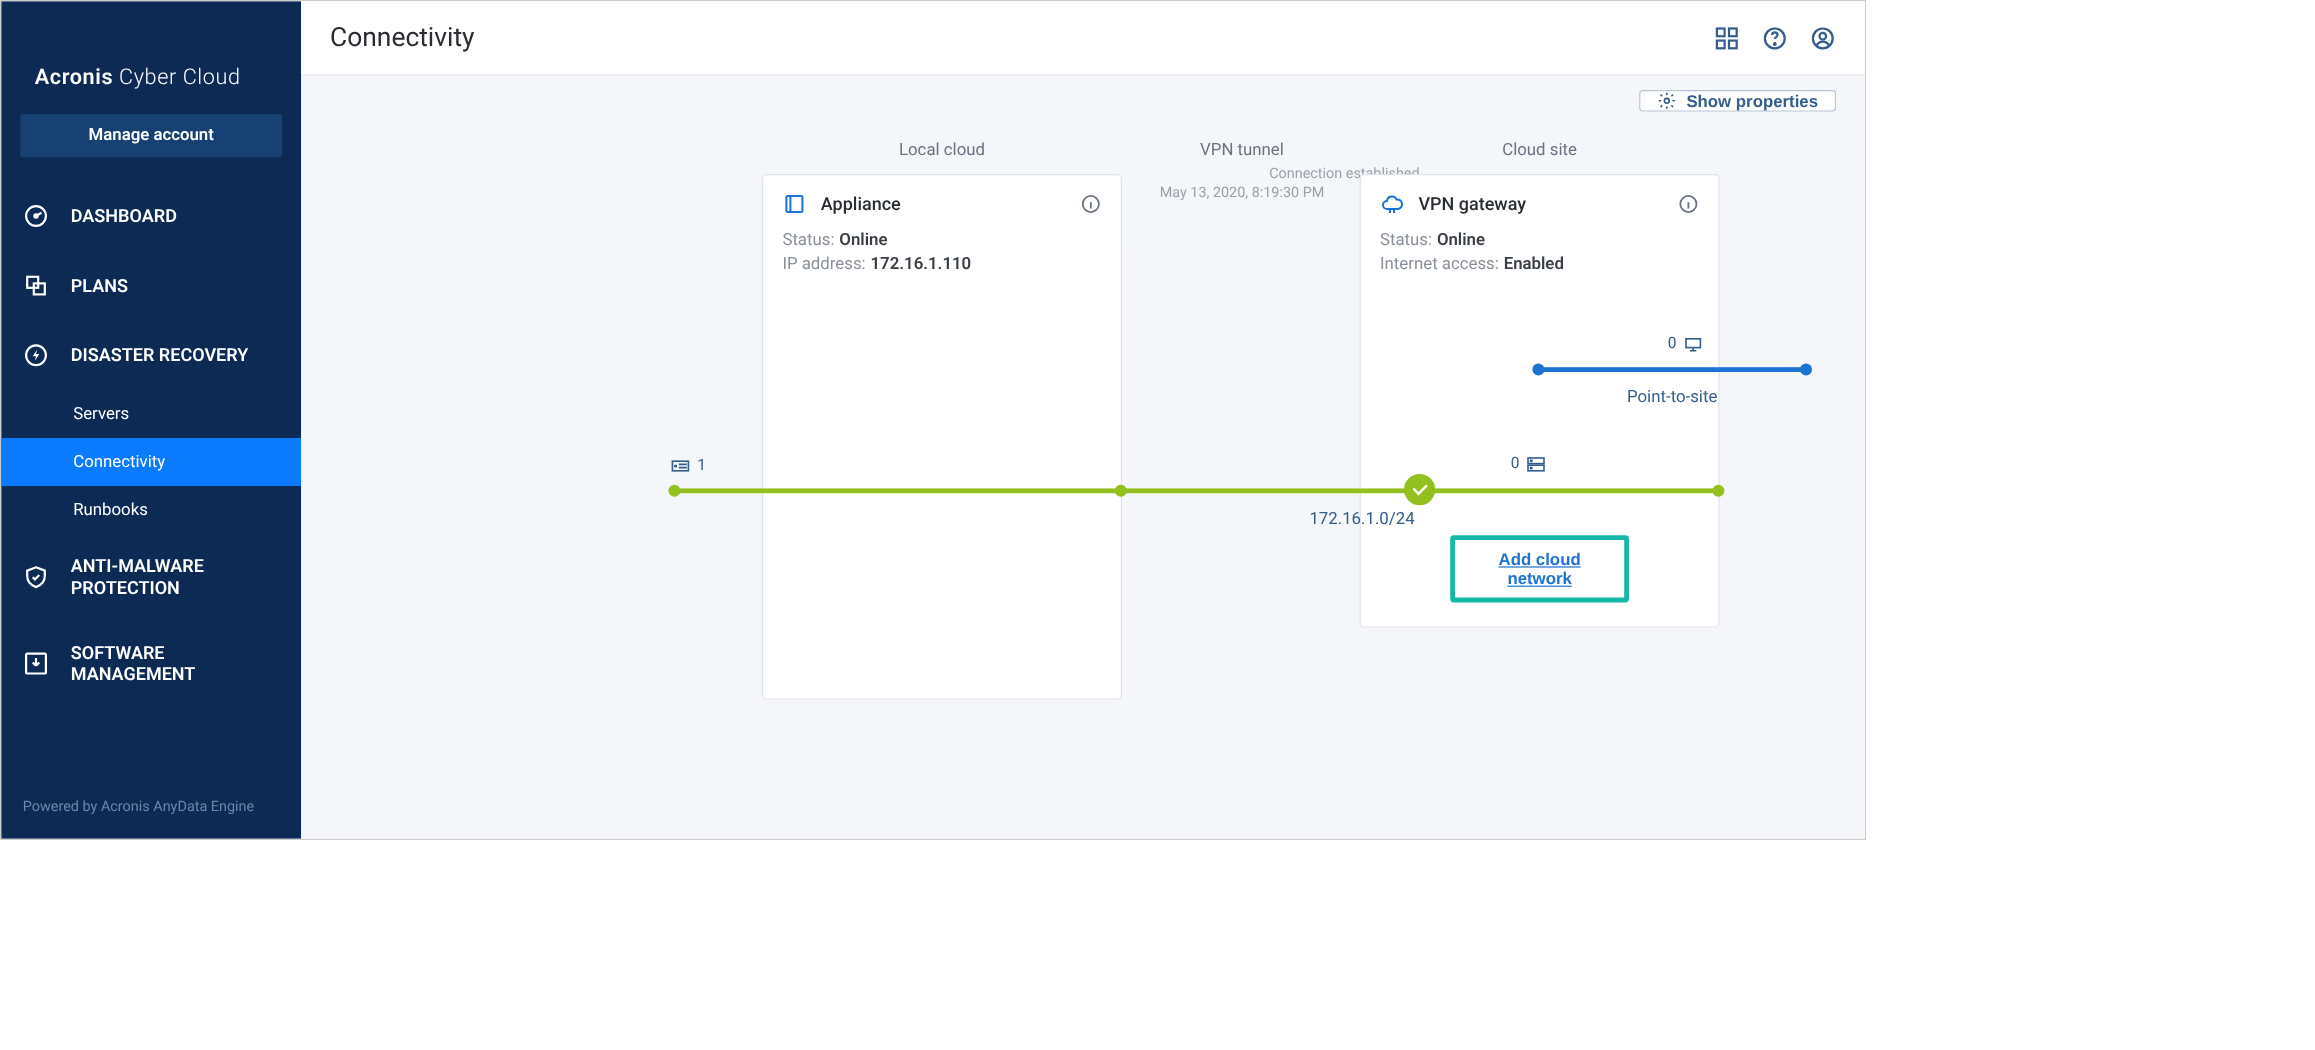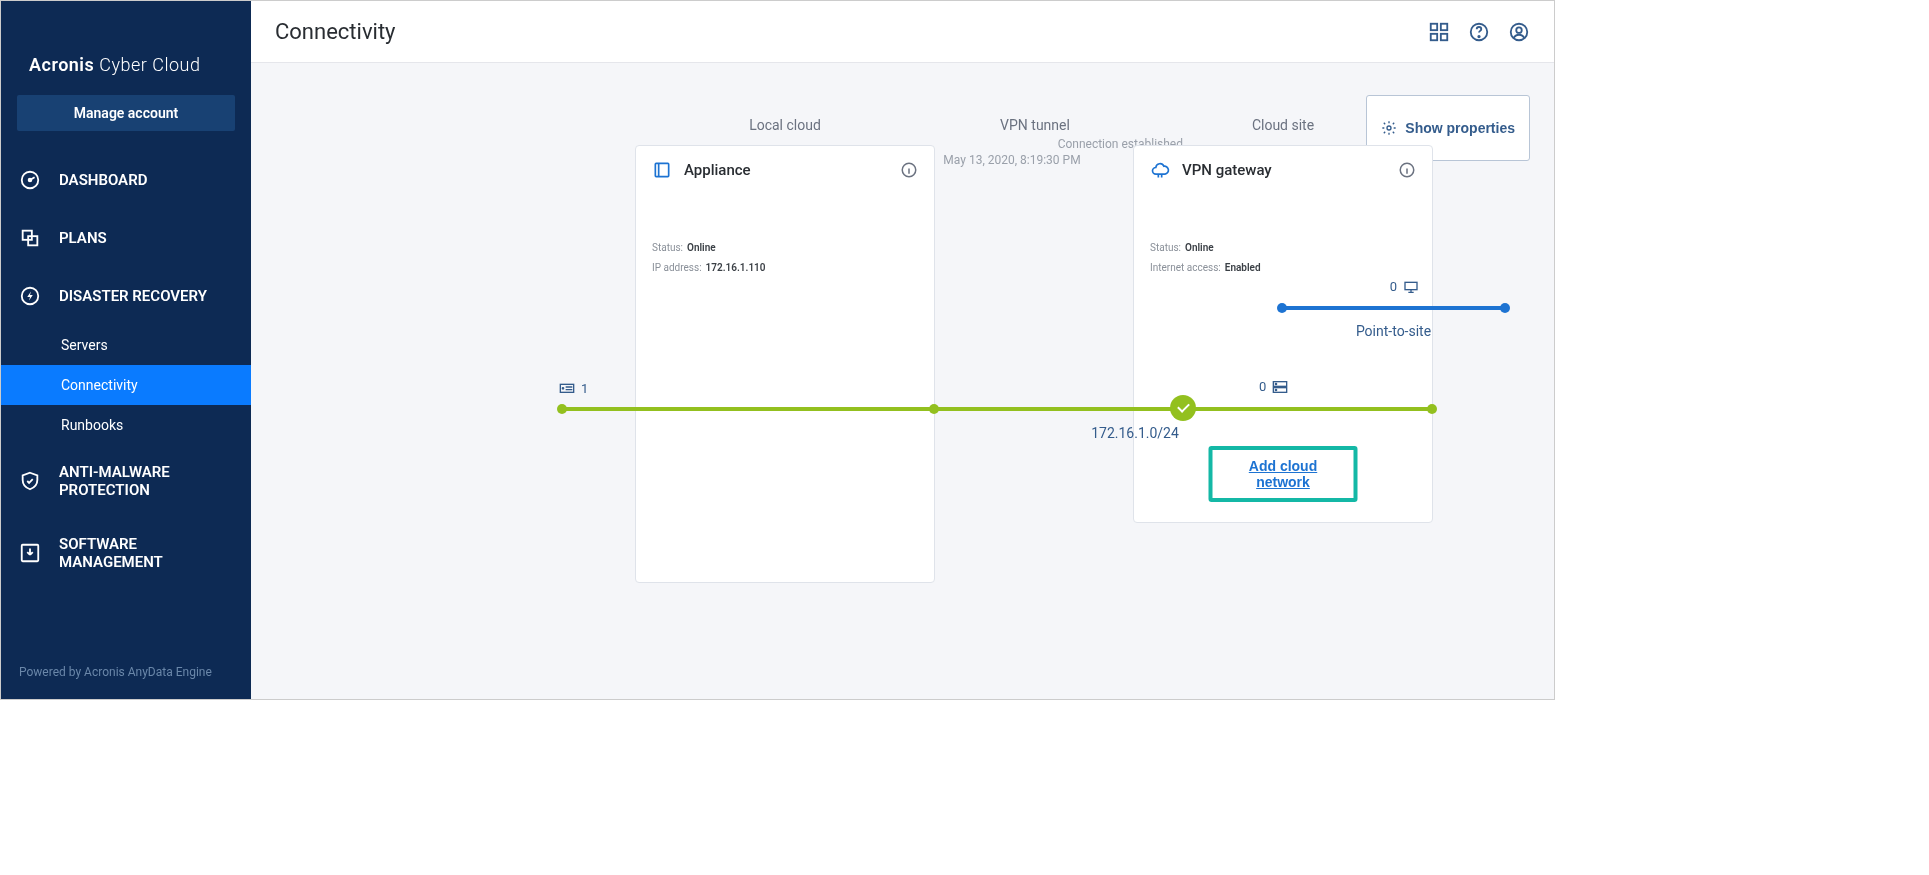--- a/index.html
+++ b/index.html
@@ -18,36 +18,36 @@
   .nav .sub.selected { background:#0a7bff; }
   .footer { margin-top:auto; padding:16px 18px 20px; font-size:12px; color:#6a87a9; }
   
   .main { flex:1; display:flex; flex-direction:column; background:#f5f6f9; min-width:0;}
   .header { height:62px; background:#fff; border-bottom:1px solid #e5e6eb; display:flex; align-items:center; padding:0 24px; justify-content:space-between;}
   .page-title { font-size:22px; font-weight:400; color:#292d32; }
   .header-icons { display:flex; align-items:center; gap:18px; }
   .header-icons .hicon { width:22px; height:22px; color:#345C8C; cursor:pointer; }
   
   .content { flex:1; position:relative; padding:24px; }
-  .show-btn { position:absolute; top:32px; right:24px; border:1px solid #b8c5d6; background:#fff; color:#345C8C; padding:24px 14px; border-radius:3px; font-size:14px; font-weight:600; display:flex; align-items:center; gap:8px; cursor:pointer;}
+  .show-btn { position:absolute; top:12px; right:24px; border:1px solid #b8c5d6; background:#fff; color:#345C8C; padding:0 14px; border-radius:3px; font-size:14px; font-weight:600; display:flex; align-items:center; gap:8px; cursor:pointer;}
   .diagram { position:relative; margin-top:0px; height:500px; }
   .col-label { position:absolute; top:30px; width:300px; text-align:center; color:#6b7280; font-size:14px; }
   .col-label.local { left:360px; }
   .col-label.cloud { left:858px; }
   .vpn-title { position:absolute; top:30px; left:612px; width:296px; text-align:center; color:#6b7280; font-size:14px;}
   .vpn-sub   { position:absolute; top:50px; left:612px; width:296px; text-align:right; color:#9aa0aa; font-size:12px;}
-  .vpn-time  { position:absolute; top:66px; left:589px; width:296px; text-align:center; color:#9aa0aa; font-size:12px;}
+  .vpn-time  { position:absolute; top:66px; left:612px; width:296px; text-align:center; color:#9aa0aa; font-size:12px;}
   .card { position:absolute; background:#fff; border:1px solid #dfe3ea; border-radius:4px; width:300px; }
   .card.local-card { left:360px; top:58px; height:438px; }
   .card.cloud-card { left:858px; top:58px; height:378px; }
   .card-head { display:flex; align-items:center; padding:14px 16px 6px 16px; gap:12px; }
   .card-head .title { font-size:15px; font-weight:500; color:#292d32; flex:1;}
   .card-head .cicn { width:20px; height:20px; color:#1d73d2; }
   .card-head .info { width:18px; height:18px; color:#6b7280; cursor:pointer;}
-  .card-body { padding:4px 16px 14px 16px; font-size:10px; color:#8a9099; line-height:20px;margin-top:48px;}
+  .card-body { padding:4px 16px 14px 16px; font-size:14px; color:#8a9099; line-height:20px;}
   .card-body .val { color:#3a3f45; font-weight:600; margin-left:4px;}
   .btn-outline { border:4px solid #14b8a6; color:#1d73d2; background:#fff; font-size:14px; font-weight:600; padding:8px 16px; border-radius:3px; cursor:pointer;text-decoration:underline; }
   .add-cloud { position:absolute; bottom:20px; left:50%; transform:translateX(-50%);}
   
   .green-line { position:absolute; height:4px; background:#93c01f; top:320px; }
   .green-line.seg1 { left:284px; width:76px;}
   .green-line.seg1::before{ content:""; position:absolute; left:-2px; top:-3px; width:10px; height:10px; background:#93c01f; border-radius:50%; }
   .green-line.seg2 { left:360px; width:300px;} 
   .green-line.seg3 { left:660px; width:247px;}
   .green-line.seg4 { left:907px; width:251px;} 

